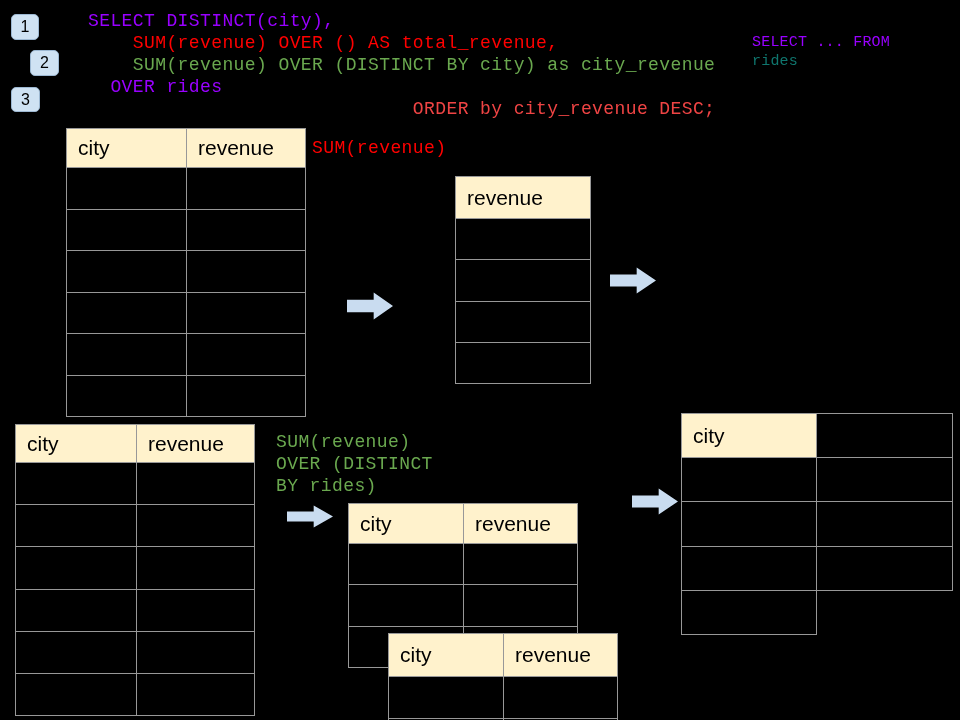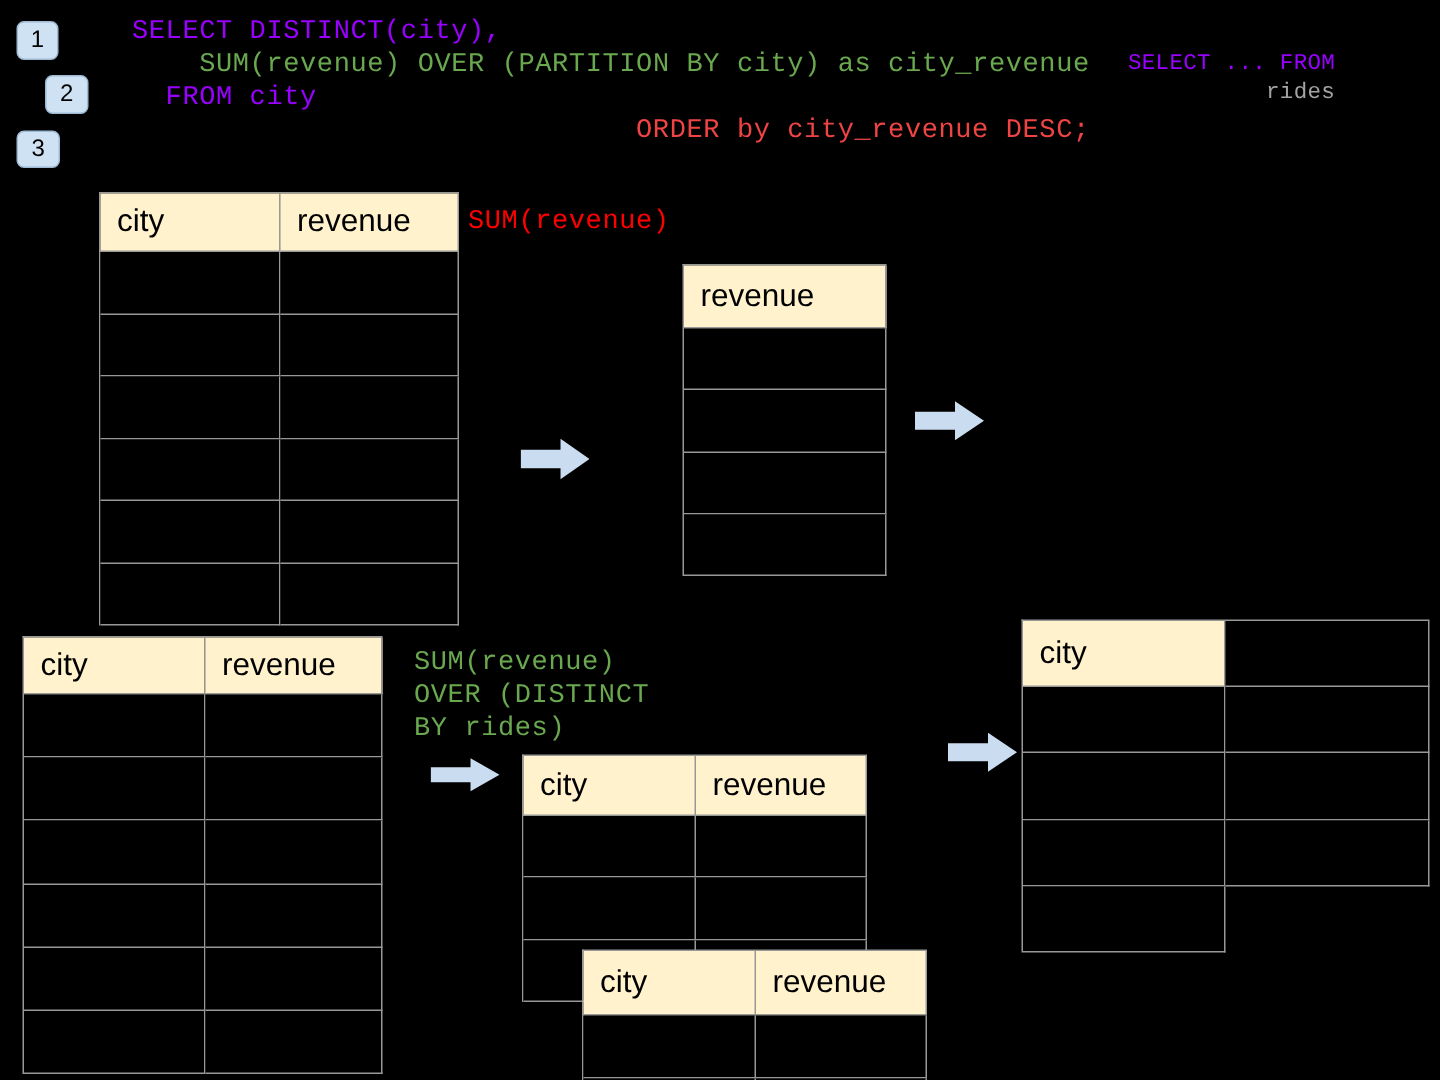--- a/index.html
+++ b/index.html
@@ -11,21 +11,21 @@
          display:flex;align-items:center;justify-content:center;
          font-family:"Liberation Sans",sans-serif;font-size:16px;color:#000;}
   .b1{left:11px;top:14px;width:26px;height:24px;}
   .b2{left:30px;top:50px;width:27px;height:24px;}
   .b3{left:11px;top:87px;width:27px;height:23px;}
 
   
   .codeblock{position:absolute;font-family:"Liberation Mono",monospace;font-weight:normal;}
   .codeblock div{white-space:pre;}
   .code-main{left:88px;top:10px;font-size:18px;line-height:22px;letter-spacing:.4px;}
-  .code-note{left:752px;top:33px;font-size:15px;line-height:19px;letter-spacing:.2px;text-align:right;}
+  .code-note{left:752px;top:33px;font-size:15px;line-height:19px;letter-spacing:.2px;}
   .ann-total{left:312px;top:137px;font-size:18px;line-height:22px;letter-spacing:.4px;}
   .ann-partition{left:276px;top:431px;font-size:18px;line-height:22px;letter-spacing:.4px;}
 
   
   .table{position:absolute;display:grid;border-top:1px solid var(--border-gray);border-left:1px solid var(--border-gray);}
   .table .th{background:var(--cream);border-right:1px solid var(--border-gray);border-bottom:1px solid var(--border-gray);
              display:flex;align-items:center;padding-left:11px;
              font-family:"Liberation Sans",sans-serif;font-size:21px;color:#000;}
   .table .td{background:#000;border-right:1px solid var(--border-gray);border-bottom:1px solid var(--border-gray);}
   .tA{left:66px;top:128px;grid-template-columns:120px 119px;grid-template-rows:39px;grid-auto-rows:41.5px;}
@@ -47,28 +47,29 @@
 <body>
 
 <div id="canvas">
 
   <div class="badge b1">1</div>
   <div class="badge b2">2</div>
   <div class="badge b3">3</div>
 
   <div class="codeblock code-main">
       <div style="color: rgb(153, 0, 255);">SELECT DISTINCT(city),</div>
-      <div style="color: rgb(106, 168, 79);">    SUM(revenue) OVER (PARTITION BY city) as city_revenue</div>
-      <div style="color: rgb(153, 0, 255);">  FROM city</div>
+      <div style="color: rgb(255, 0, 0);">    SUM(revenue) OVER () AS total_revenue,</div>
+      <div style="color: rgb(106, 168, 79);">    SUM(revenue) OVER (DISTINCT BY city) as city_revenue</div>
+      <div style="color: rgb(153, 0, 255);">  OVER rides</div>
       <div style="color: #ef4444; text-align: right;">  ORDER by city_revenue DESC;</div>
     </div>
 
   <div class="codeblock code-note">
       <div style="color: rgb(153, 0, 255);">SELECT ... FROM</div>
-      <div style="color: #a3a3a3;">rides</div>
+      <div style="color: #0f766e;">rides</div>
     </div>
 
   <div class="codeblock ann-total">
       <div style="color: rgb(255, 0, 0);">SUM(revenue)</div>
     </div>
 
   <div class="codeblock ann-partition">
       <div style="color: rgb(106, 168, 79);">SUM(revenue)</div>
       <div style="color: rgb(106, 168, 79);">OVER (DISTINCT</div>
       <div style="color: rgb(106, 168, 79);">BY rides)</div>

